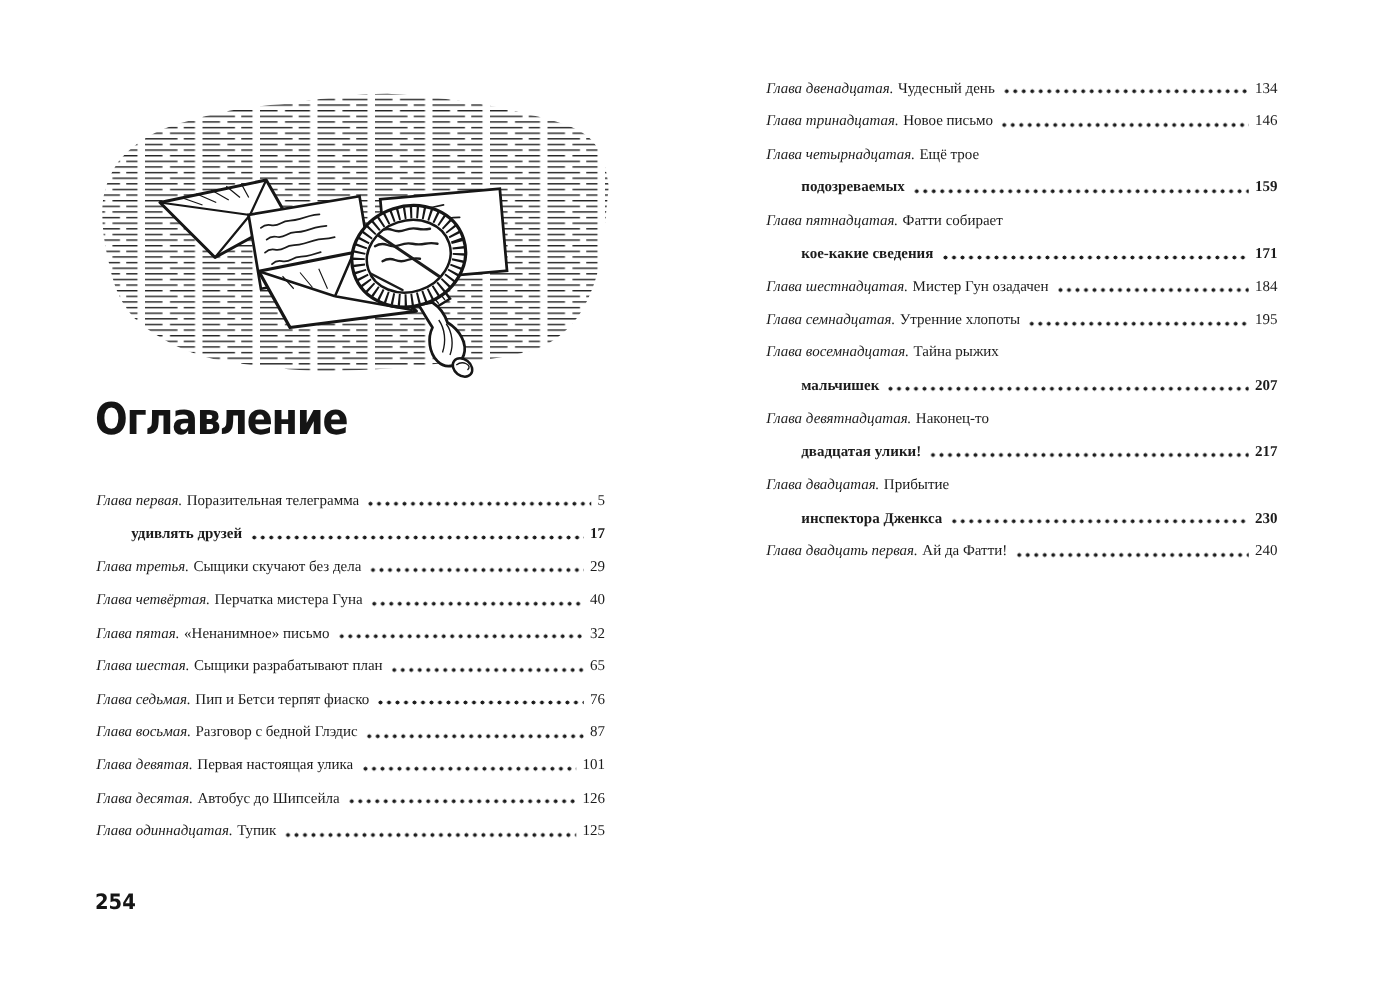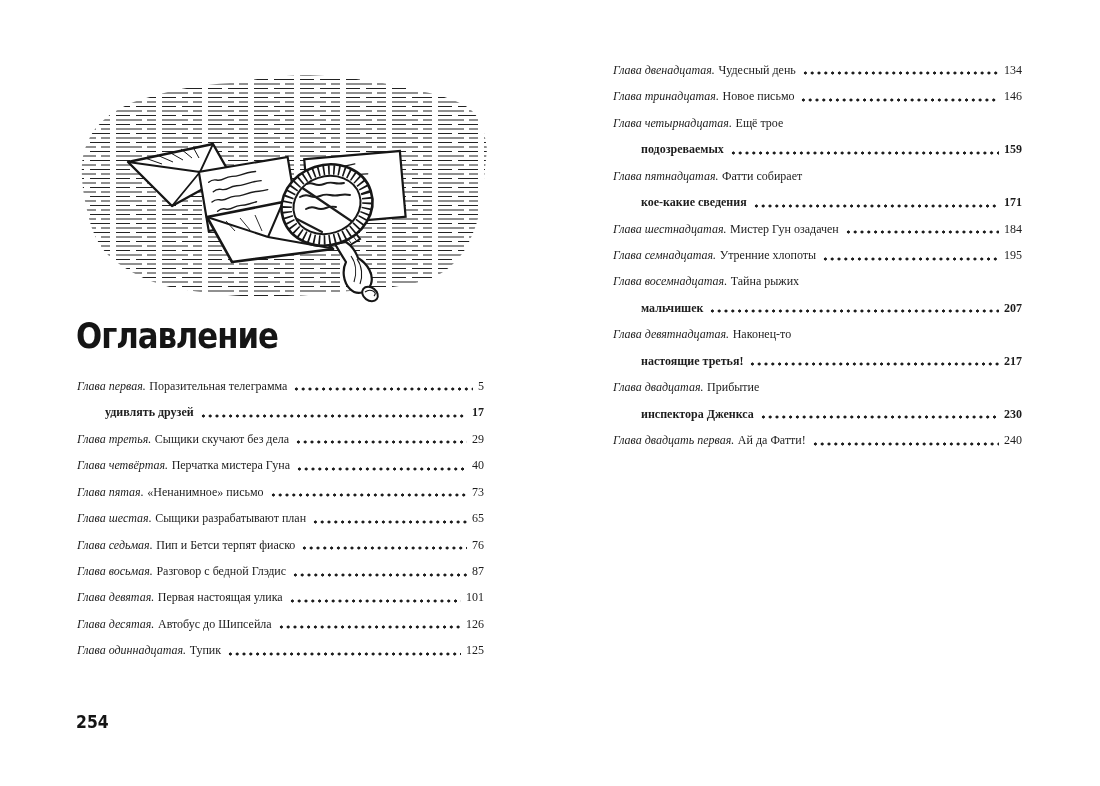--- a/index.html
+++ b/index.html
@@ -10,21 +10,21 @@
   }
   .illustration{position:absolute;left:70px;top:54px;width:424px;height:252px;}
   .illustration svg{width:100%;height:100%;display:block;}
   .heading{
     position:absolute;left:76px;top:319px;
     font-family:"DejaVu Sans", sans-serif;font-weight:700;
     font-size:35px;line-height:1;letter-spacing:-1.2px;
     transform:scaleX(.88);transform-origin:0 50%;color:#151515;
   }
   .toc-col{position:absolute;}
-  .toc-left{left:77px;top:373px;width:407px;}
+  .toc-left{left:77px;top:387px;width:407px;}
   .toc-right{left:613px;top:57px;width:409px;}
   .line{
     display:flex;align-items:flex-end;
     height:26.45px;line-height:26.45px;font-size:12px;white-space:nowrap;
   }
   .line.wrap{padding-left:28px;font-weight:bold;}
   .ch{font-style:italic;margin-right:.3em;}
   .leader{
     flex:1;align-self:flex-end;height:20px;min-width:12px;
     margin:0 1px 0 6px;
@@ -151,21 +151,21 @@
         <span class="ti">Перчатка мистера Гуна</span>
         <span class="leader"></span>
         <span class="pg">40</span>
       </div>
     </div>
     <div class="entry">
       <div class="line">
         <span class="ch">Глава пятая.</span>
         <span class="ti">«Ненанимное» письмо</span>
         <span class="leader"></span>
-        <span class="pg">73</span>
+        <span class="pg">32</span>
       </div>
     </div>
     <div class="entry">
       <div class="line">
         <span class="ch">Глава шестая.</span>
         <span class="ti">Сыщики разрабатывают план</span>
         <span class="leader"></span>
         <span class="pg">65</span>
       </div>
     </div>
@@ -275,21 +275,21 @@
         <span class="leader"></span>
         <span class="pg">207</span>
       </div>
     </div>
     <div class="entry">
       <div class="line">
         <span class="ch">Глава девятнадцатая.</span>
         <span class="ti">Наконец-то</span>
       </div>
       <div class="line wrap">
-        <span class="ti">настоящие третья!</span>
+        <span class="ti">двадцатая улики!</span>
         <span class="leader"></span>
         <span class="pg">217</span>
       </div>
     </div>
     <div class="entry">
       <div class="line">
         <span class="ch">Глава двадцатая.</span>
         <span class="ti">Прибытие</span>
       </div>
       <div class="line wrap">

